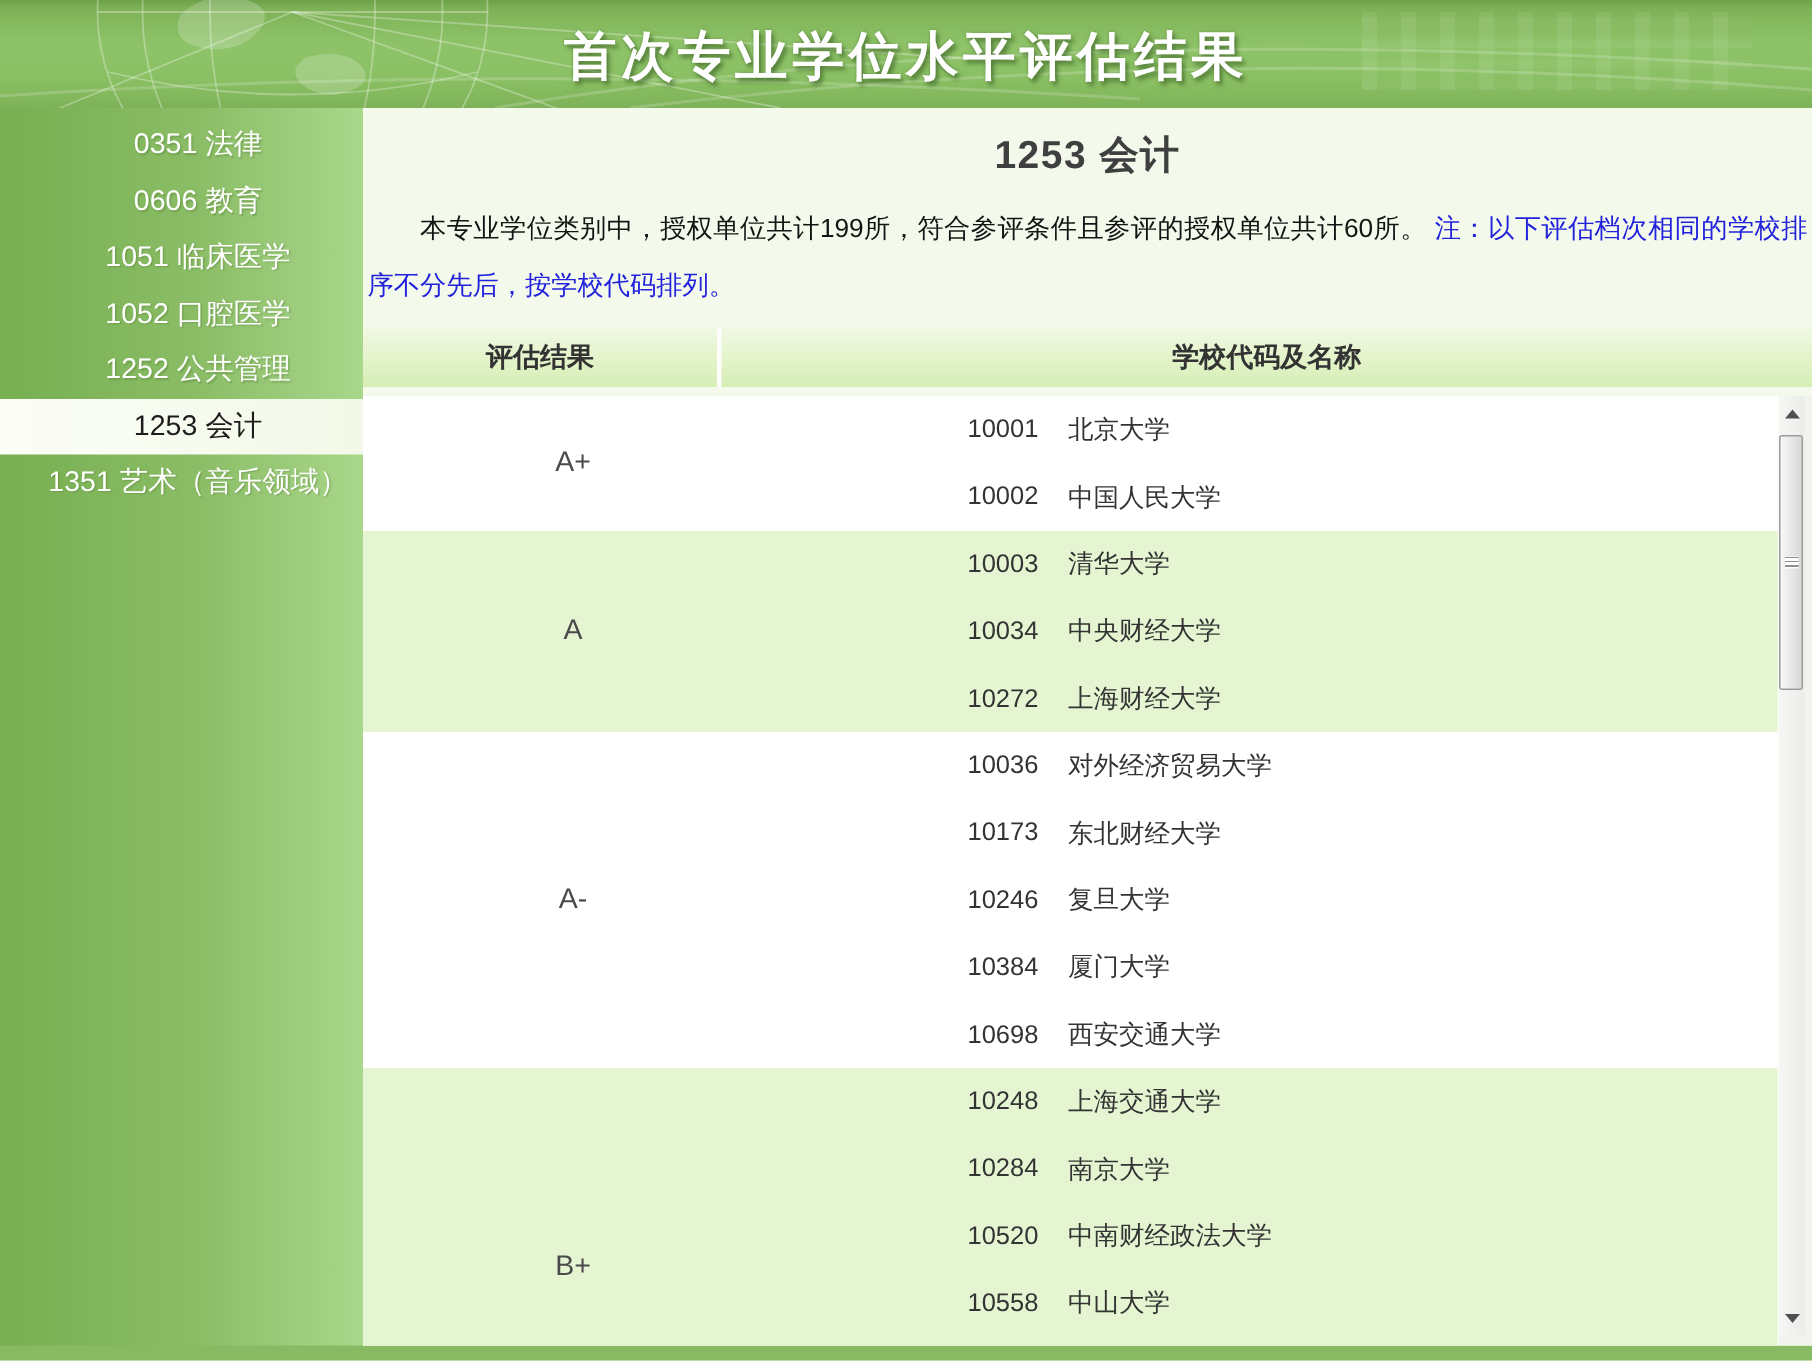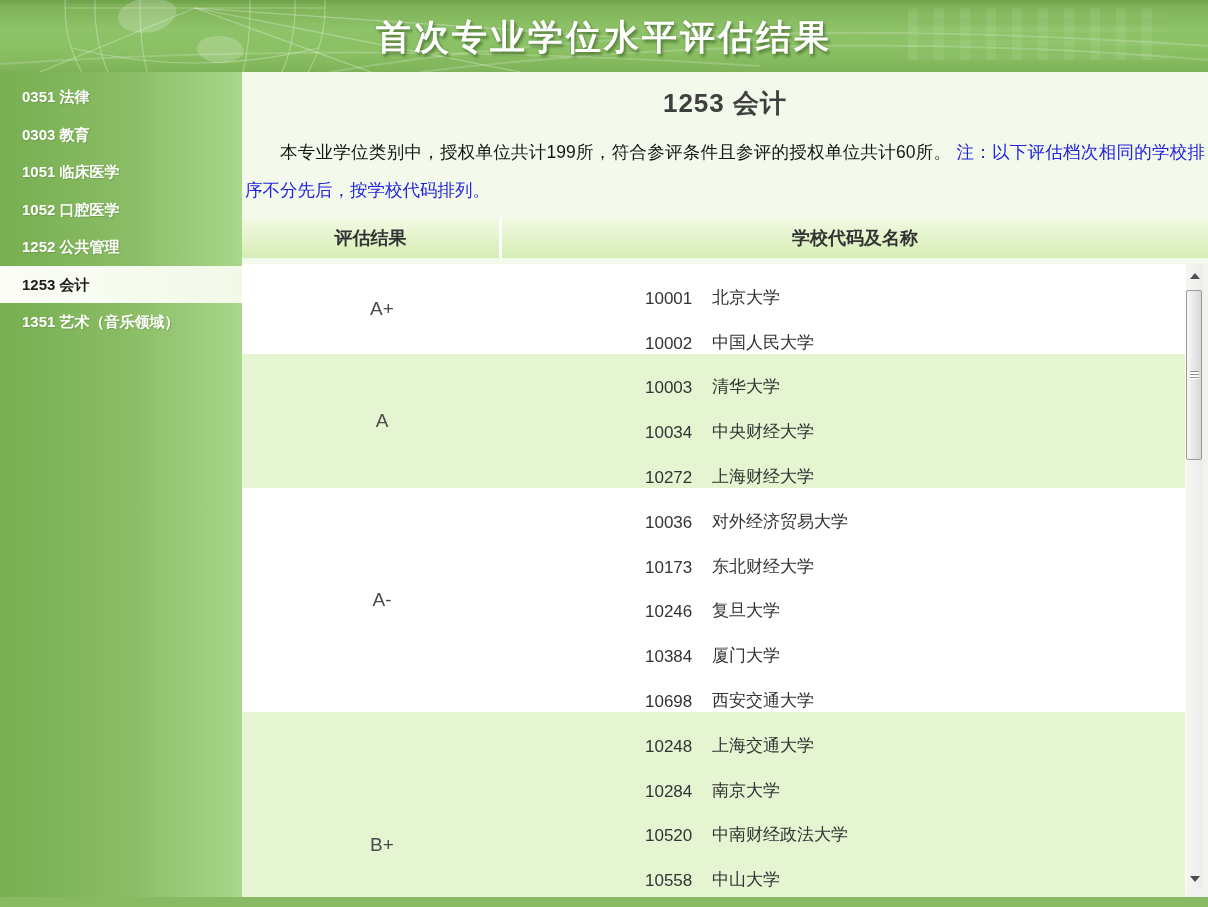--- a/index.html
+++ b/index.html
@@ -35,23 +35,23 @@
   
   .card { position:absolute; left:0; top:72px; width:1208px; height:825px; }
 
   .sidebar {
     position:absolute; left:0; top:0; width:242px; height:825px;
     background:linear-gradient(90deg,#77af51 0%, #8bbd66 55%, #a9d78b 100%);
   }
   .sidebar ul { list-style:none; padding-top:6px; }
   .side-item {
     height:37.5px; line-height:37.5px; padding-left:22px;
-    color:#ffffff; font-size:15px; font-weight:700; cursor:pointer;
+    color:#ffffff; font-size:19px; font-weight:400; cursor:pointer;
     text-shadow:1px 1px 1px rgba(90,130,60,.45);
-    white-space:nowrap; overflow:hidden;
+    white-space:nowrap; overflow:hidden;text-align:center;
   }
   .side-item.selected {
     background:linear-gradient(90deg,#fbfdf6, #f2f9e8);
     color:#1c1c1c; text-shadow:none;
   }
 
   .content {
     position:absolute; left:242px; top:0; width:966px; height:825px;
     background:#f3faeb;
   }
@@ -66,39 +66,39 @@
   }
   .intro .note { color:#2222dd; }
 
   
   .thead {
     position:absolute; left:0; top:146px; width:966px; height:40px;
     display:flex;
     background:linear-gradient(180deg,#f1f9e4 0%, #e3f3c9 55%, #d5eeb5 100%);
   }
   .th { font-size:18px; font-weight:700; color:#333; line-height:40px; text-align:center; }
-  .th1 { width:260px; border-right:3px solid #fdfefb; }
+  .th1 { width:239px; border-right:3px solid #fdfefb; }
   .th2 { flex:1; }
 
   
   .tbody-viewport {
     position:absolute; left:0; top:192px; width:966px; height:633px;
     background:#fbfdf7; overflow:hidden;
   }
   #groups { position:absolute; left:0; top:0; width:943px; }
   .group { display:flex; width:943px; }
   .group.white { background:#ffffff; }
   .group.green { background:#e5f4d1; }
   .group.cut { min-height:266px; }
   .grade {
     width:280px; display:flex; align-items:center; justify-content:center;
     font-size:19px; color:#4a4a4a;
   }
   .rows { flex:1; }
-  .srow { height:44.8px; display:flex; align-items:flex-end; padding-left:123px; }
+  .srow { height:44.8px; display:flex; align-items:center; padding-left:123px; }
   .code { width:50px; font-size:17px; color:#333; }
   .sname { margin-left:17px; font-size:17px; color:#333; }
 
   
   .sb-gutter {
     position:absolute; left:944px; top:0; width:22px; height:633px;
     background:#f2f2ef;
   }
   .scrollbar {
     position:absolute; left:944px; top:0; width:17px; height:626px;
@@ -159,21 +159,21 @@
     </svg>
     <div class="eq"></div>
     <h1>首次专业学位水平评估结果</h1>
   </header>
 
   <div class="card">
 
     <nav class="sidebar">
       <ul id="sidebar-list">
           <li class="side-item">0351 法律</li>
-          <li class="side-item">0303 教育</li>
+          <li class="side-item">0606 教育</li>
           <li class="side-item">1051 临床医学</li>
           <li class="side-item">1052 口腔医学</li>
           <li class="side-item">1252 公共管理</li>
           <li class="side-item selected">1253 会计</li>
           <li class="side-item">1351 艺术（音乐领域）</li>
         </ul>
     </nav>
 
     <main class="content">
       <h2>1253 会计</h2>

